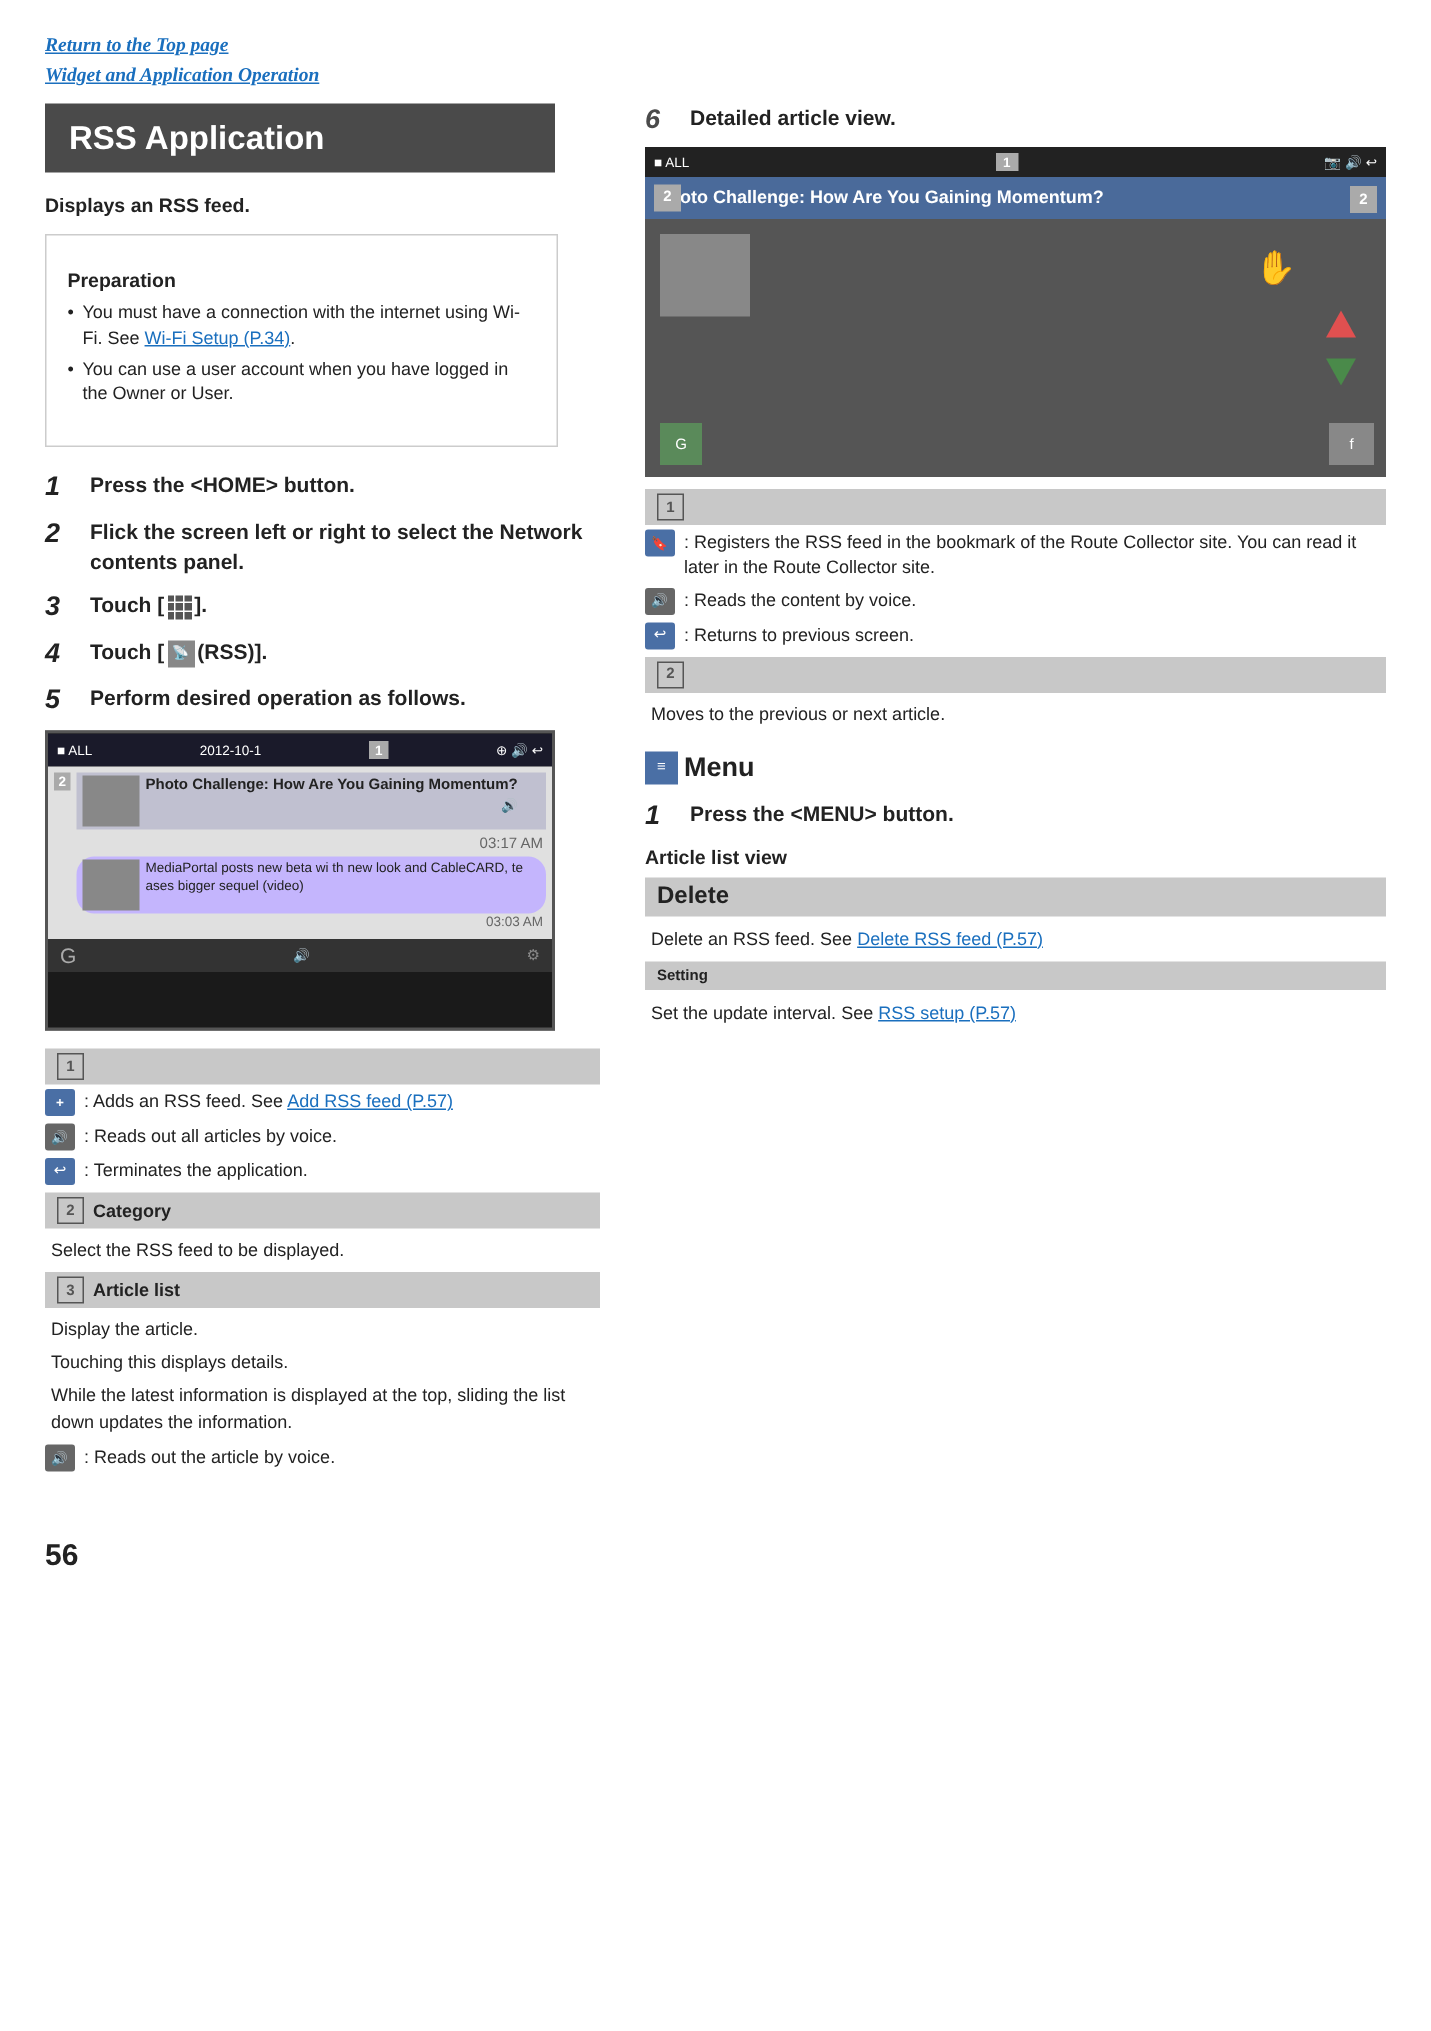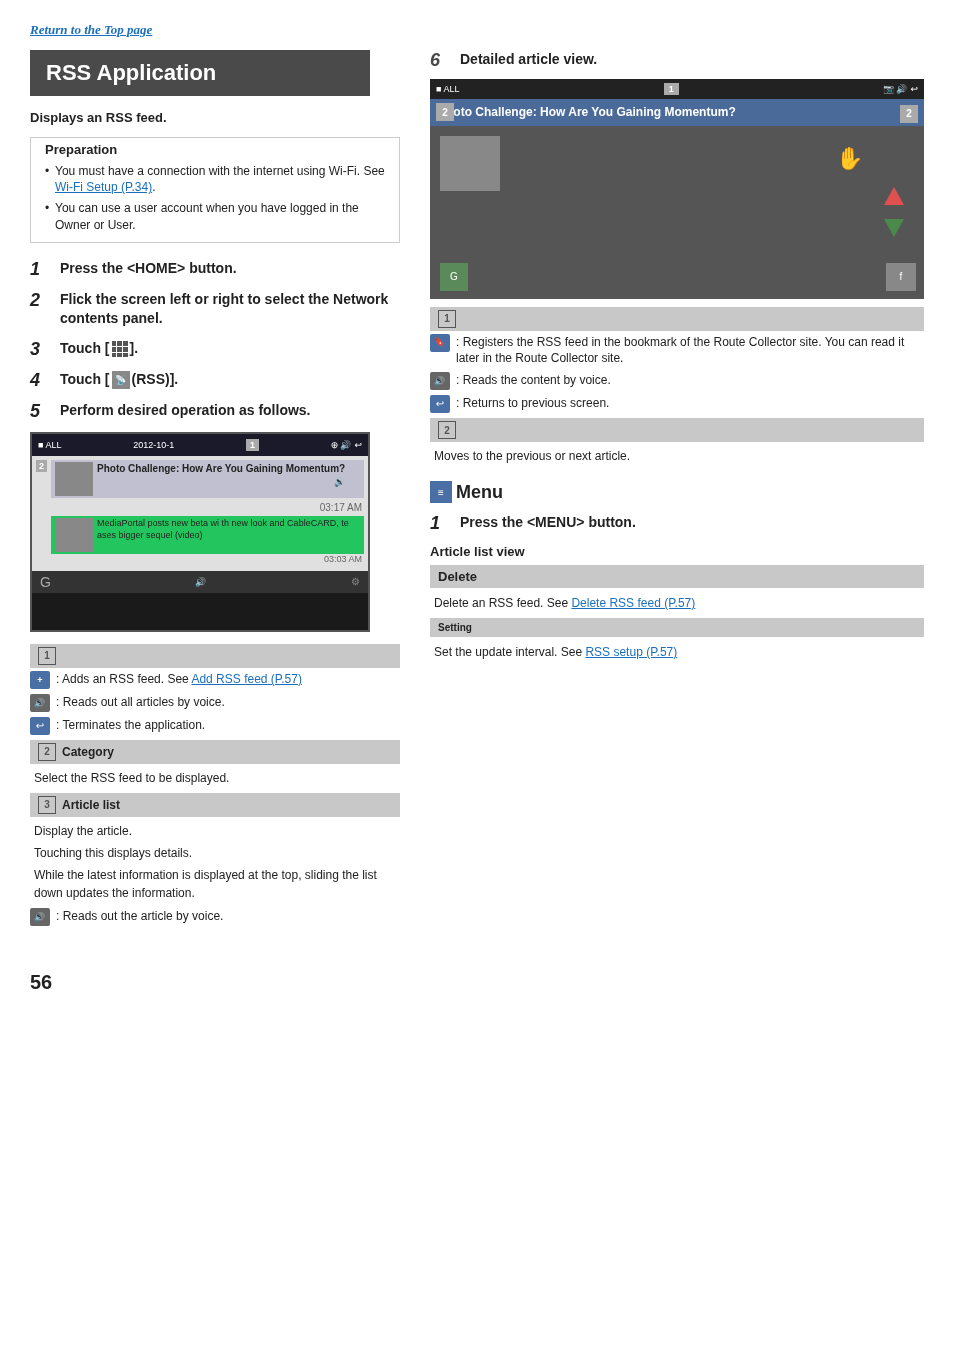--- a/index.html
+++ b/index.html
@@ -20,23 +20,23 @@
       color: #fff;
       padding: 10px 16px;
       font-size: 22px;
       font-weight: bold;
       margin-bottom: 14px;
       width: 340px;
     }
     .subtitle { font-weight: bold; font-size: 13px; margin-bottom: 12px; }
     .prep-box {
       border: 1px solid #ccc;
-      padding: 4px 14px;
+      padding: 22px 14px;
       margin-bottom: 16px;
-      width: 370px;
+      width: 342px;
     }
     .prep-box .prep-title { font-weight: bold; font-size: 13px; margin-bottom: 6px; }
     .prep-box ul { list-style: none; padding: 0; }
     .prep-box ul li { font-size: 12px; padding-left: 10px; position: relative; margin-bottom: 4px; line-height: 1.4; }
     .prep-box ul li::before { content: "•"; position: absolute; left: 0; }
     .step { display: flex; align-items: flex-start; margin-bottom: 10px; }
     .step-num {
       font-size: 18px;
       font-weight: bold;
       color: #222;
@@ -134,21 +134,21 @@
       display: flex;
       align-items: center;
       font-size: 18px;
       font-weight: bold;
       margin: 14px 0 10px 0;
     }
     .delete-header {
       background: #c8c8c8;
       padding: 4px 8px;
       font-weight: bold;
-      font-size: 13px;
+      font-size: 16px;
       margin: 4px 0;
     }
     .setting-header {
       background: #c8c8c8;
       padding: 4px 8px;
       font-weight: bold;
       font-size: 10px;
       margin: 4px 0;
     }
     .grid-icon {
@@ -205,20 +205,21 @@
       border-right: 10px solid transparent;
       border-top: 18px solid #4a8a4a;
     }
   </style>
 </head>
 <body>
 
 <div>
   <div class="breadcrumb-links">
     <a>Return to the Top page</a>
+    <a>Widget and Application Operation</a>
   </div>
 </div>
 
 <div class="two-col">
   <div class="left-col">
     <div class="title-box">RSS Application</div>
     <div class="subtitle">Displays an RSS feed.</div>
 
     <div class="prep-box">
       <div class="prep-title">Preparation</div>
@@ -275,21 +276,21 @@
           <div style="background:#aaa;color:#fff;font-size:9px;padding:1px 3px;font-weight:bold;">2</div>
           <div style="font-size:10px;line-height:1.3;">
             <div style="background:#c0c0d0;padding:2px 4px;display:flex;gap:4px;margin-bottom:3px;">
               <div style="background:#888;width:38px;height:34px;flex-shrink:0;"></div>
               <div>
                 <div style="font-size:10px;font-weight:bold;">Photo Challenge: How Are You Gaining Momentum?</div>
                 <div style="font-size:9px;color:#555;text-align:right;margin-top:2px;">🔊</div>
               </div>
             </div>
             <div style="font-size:10px;color:#666;text-align:right;padding:0 2px;">03:17 AM</div>
-            <div style="background:#22c55e;padding:2px 4px;display:flex;gap:4px;margin-top:2px;">
+            <div style="background:#c4b5fd;padding:2px 4px;display:flex;gap:4px;margin-top:2px;border-radius:12px;">
               <div style="background:#888;width:38px;height:34px;flex-shrink:0;"></div>
               <div style="font-size:9px;">MediaPortal posts new beta wi th new look and CableCARD, te ases bigger sequel (video)</div>
             </div>
             <div style="font-size:9px;color:#666;text-align:right;padding:0 2px;">03:03 AM</div>
           </div>
         </div>
       </div>
       <div style="background:#333;height:22px;display:flex;align-items:center;justify-content:space-between;padding:0 8px;">
         <span style="color:#aaa;font-size:14px;">G</span>
         <span style="font-size:9px;">🔊</span>

